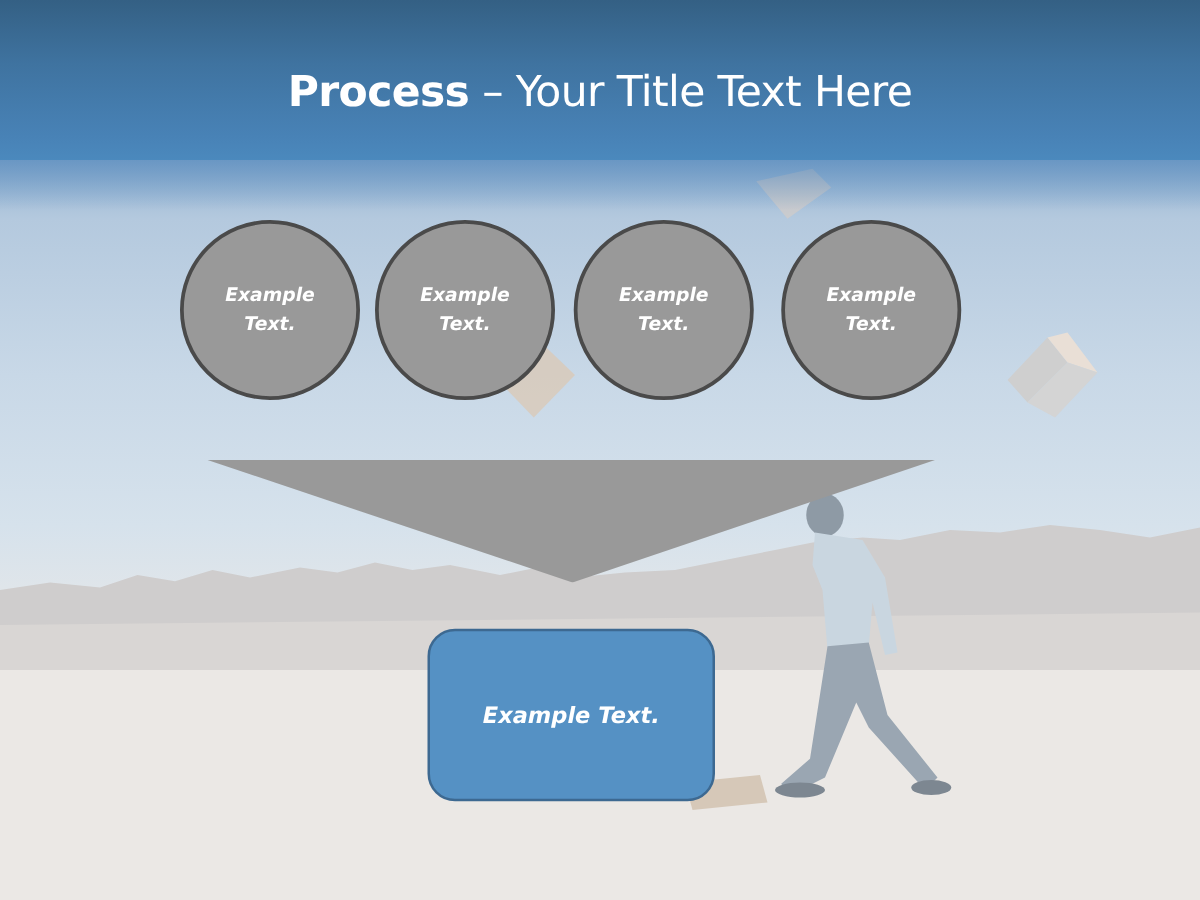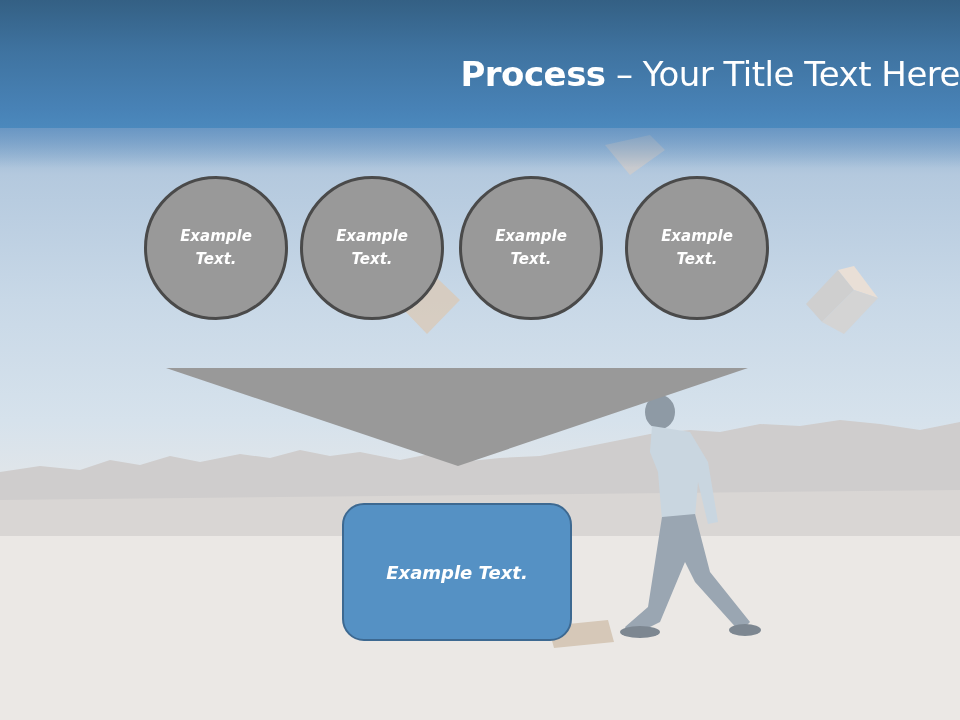--- a/index.html
+++ b/index.html
@@ -3,21 +3,21 @@
   <meta charset="utf-8">
   <style>
     html, body { margin: 0; padding: 0; }
     body { width: 960px; height: 720px; overflow: hidden; position: relative; font-family: "Liberation Sans", sans-serif; }
     .slide { position: absolute; left: 0; top: 0; width: 960px; height: 720px; overflow: hidden;
       background: linear-gradient(to bottom, #8fb0d0 128px, #b4c9de 175px, #c8d8e7 300px, #d6e2ec 420px, #dfe5ea 470px, #e6e4e2 520px, #ebe8e6 720px); }
     .title-bar { position: absolute; left: 0; top: 0; width: 960px; height: 128px;
       background: linear-gradient(to bottom, #346084 0%, #3f73a0 40%, #4882b6 85%, #4b89bd 100%); }
     .title-bar::after { content: ""; position: absolute; left: 0; right: 0; bottom: -40px; height: 40px;
       background: linear-gradient(to bottom, rgba(90,140,190,0.7), rgba(150,180,210,0)); }
-    .title { position: absolute; left: 0; top: 52px; width: 960px; text-align: right; color: #ffffff;
+    .title { position: absolute; left: 0; top: 52px; width: 960px; text-align: center; color: #ffffff;
       font-size: 34px; line-height: 44px; font-family: "DejaVu Sans", sans-serif; letter-spacing: -0.5px; }
     .title .bold { font-weight: bold; }
     .mountains { position: absolute; left: 0; top: 410px; width: 960px; height: 130px; }
     .ground { position: absolute; left: 0; top: 536px; width: 960px; height: 184px; background: #ebe8e5; }
     .box { position: absolute; }
     .person { position: absolute; left: 600px; top: 392px; width: 170px; height: 250px; }
     .circle { position: absolute; width: 144px; height: 144px; border-radius: 50%; background: #999999;
       border: 3px solid #4a4a4a; box-sizing: border-box; display: flex; align-items: center; justify-content: center;
       text-align: center; color: #ffffff; font-style: italic; font-weight: bold; font-size: 15px; line-height: 23px;
       font-family: "DejaVu Sans", sans-serif; }

